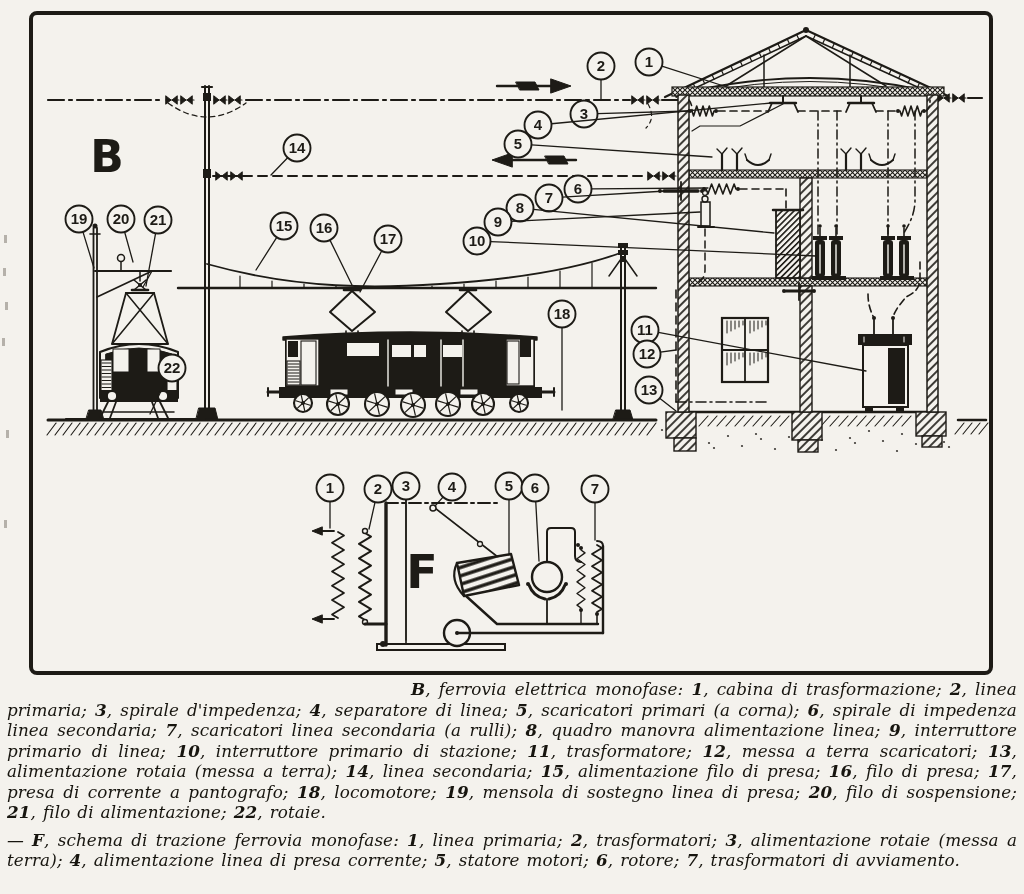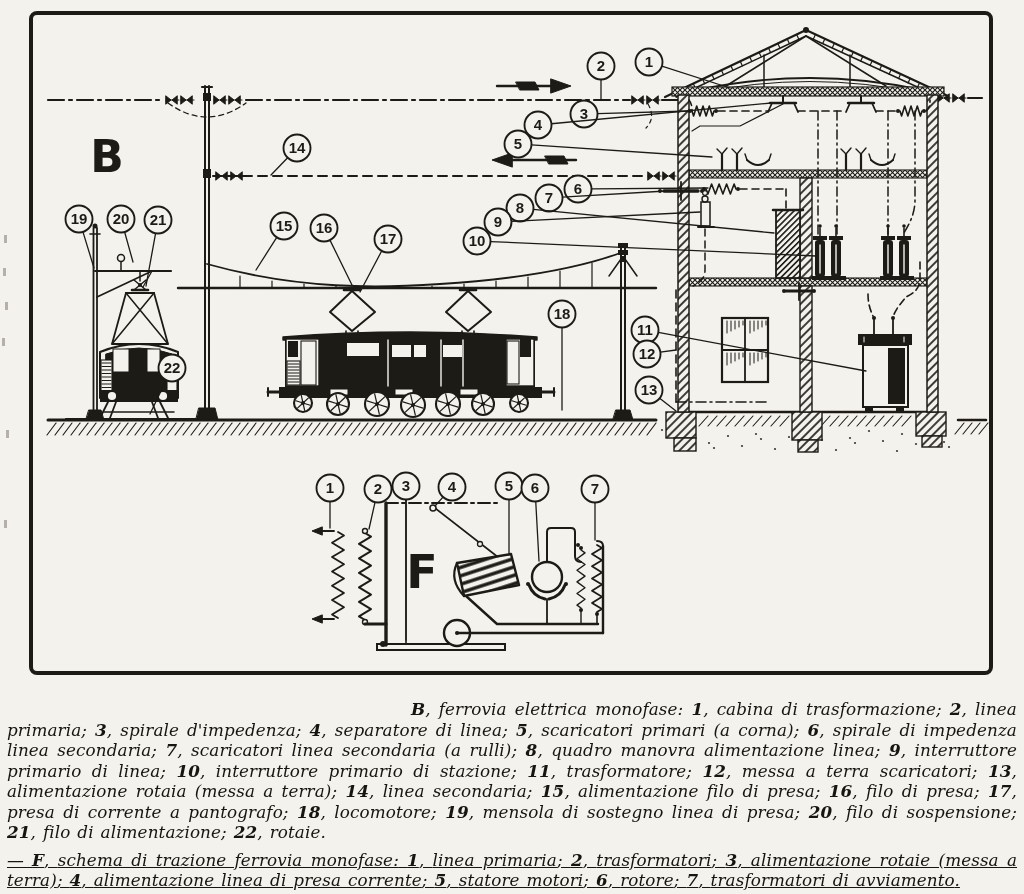--- a/index.html
+++ b/index.html
@@ -1,24 +1,24 @@
 <!DOCTYPE html>
 <html><head>
 <meta charset="utf-8">
 <style>
   html,body{margin:0;padding:0;width:1024px;height:894px;overflow:hidden;}
   body{background:#f4f2ed;font-family:"DejaVu Serif",serif;}
   .page{position:relative;width:1024px;height:894px;background:#f4f2ed;}
   svg{display:block;}
-  .captions{position:absolute;left:0;top:679px;width:1024px;padding:0 7px;box-sizing:border-box;margin-top:20px;}
+  .captions{position:absolute;left:0;top:679px;width:1024px;padding:0 7px;box-sizing:border-box;}
   .cap{margin:0;color:#17150f;font-style:italic;font-size:16.8px;line-height:20.5px;
        text-align:justify;letter-spacing:.1px;word-spacing:1.5px;}
   .cap b{font-weight:bold;}
   #cap-b{text-indent:40%;}
-  #cap-f{margin-top:7px;text-decoration:underline;}
+  #cap-f{margin-top:7px;}
 </style>
 </head>
 <body>
 
 <div class="page">
   <svg id="fig" width="1024" height="679" viewBox="0 0 1024 679">
     <defs>
       <pattern id="hatch" width="6" height="6" patternUnits="userSpaceOnUse" patternTransform="rotate(45)">
         <rect width="6" height="6" fill="#f4f2ed"></rect>
         <line x1="1" y1="0" x2="1" y2="6" stroke="#1d1b16" stroke-width="1.7"></line>

